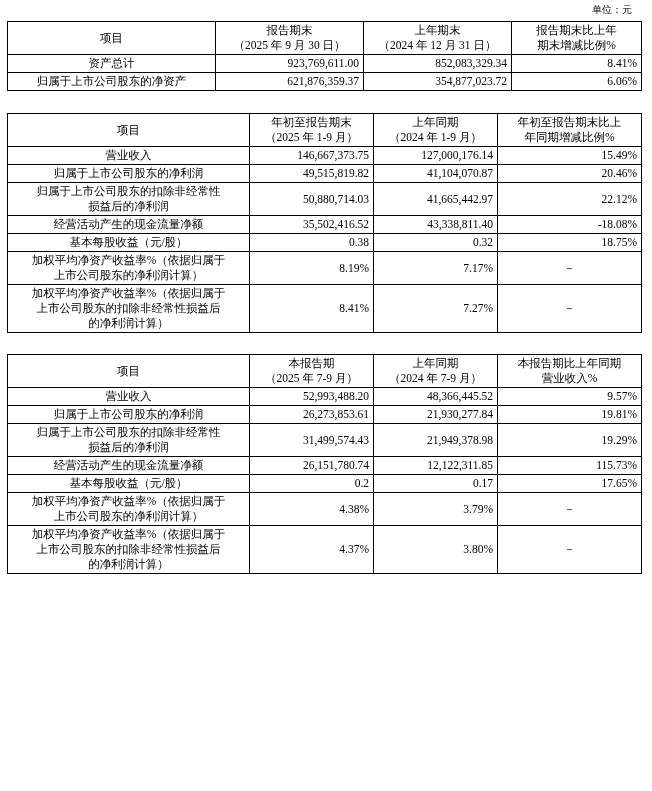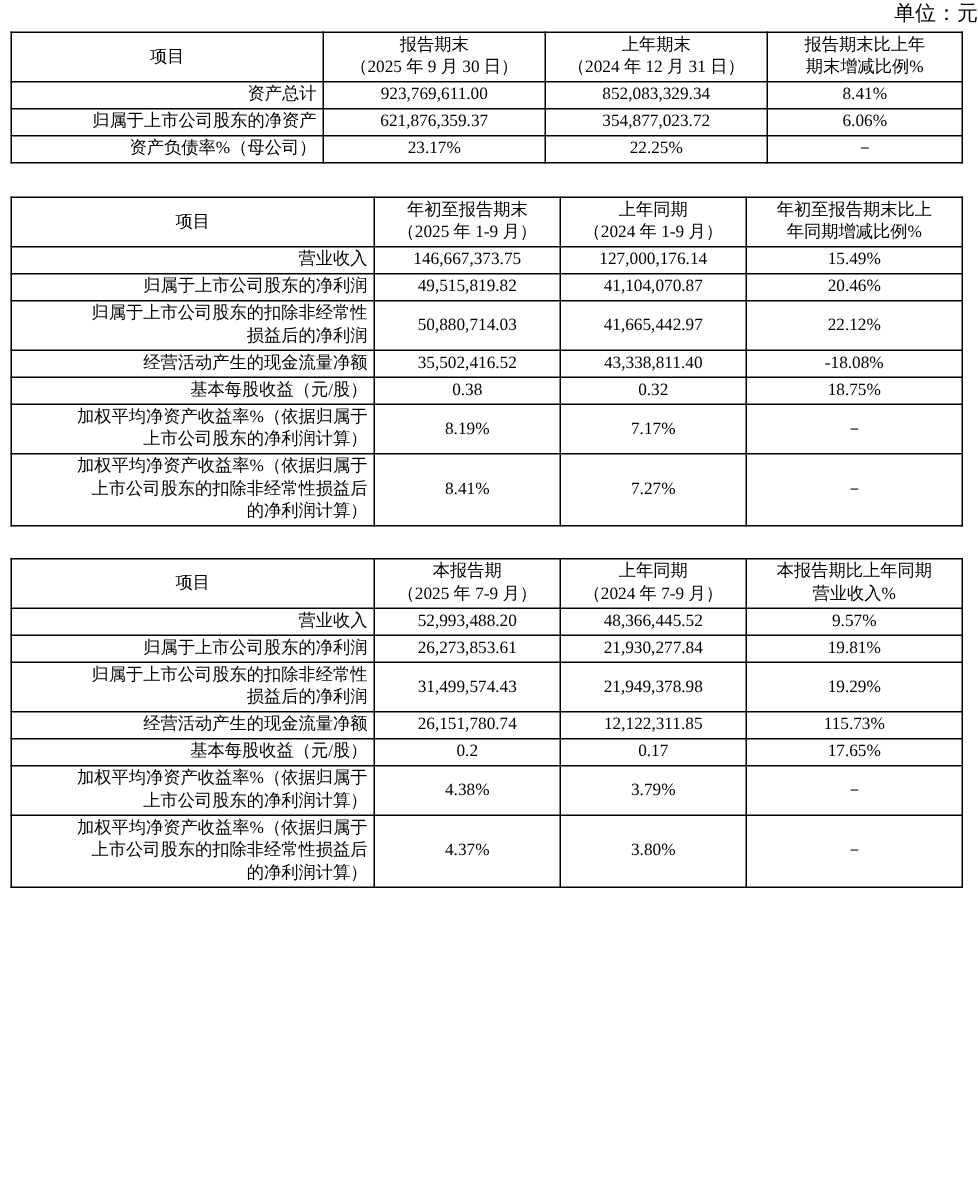--- a/index.html
+++ b/index.html
@@ -16,22 +16,22 @@
     position: relative;
     overflow: hidden;
   }
   .page {
     width: 652px;
     padding: 0;
     box-sizing: border-box;
   }
   .unit-line {
     text-align: right;
-    padding-right: 0;
-    font-size: 14px;
+    padding-right: 20px;
+    font-size: 10px;
     line-height: 16px;
     margin-top: 2px;
     margin-bottom: 3px;
   }
   table.fin {
     border-collapse: collapse;
     table-layout: fixed;
     margin-left: 7px;
     margin-right: 7px;
     width: 512px;
@@ -49,25 +49,25 @@
     font-size: 11.5px;
   }
   .hdr-item {
     text-align: center;
   }
   .hdr-2line div {
     text-align: center;
     white-space: nowrap;
   }
   td.label {
+    text-align: center;
+    padding-left: 4px;
+  }
+  td.num {
     text-align: right;
-    padding-left: 4px;
-  }
-  td.num {
-    text-align: center;
     padding-right: 6px;
   }
   td.dash {
     text-align: center;
   }
   .spacer-lg { height: 22px; }
   .spacer-md { height: 21px; }
   .col-label { width: 208px; }
   .col-a { width: 148px; }
   .col-b { width: 148px; }
@@ -115,26 +115,20 @@
           <td class="num">923,769,611.00</td>
           <td class="num">852,083,329.34</td>
           <td class="num">8.41%</td>
         </tr>
         <tr>
           <td class="label">归属于上市公司股东的净资产</td>
           <td class="num">621,876,359.37</td>
           <td class="num">354,877,023.72</td>
           <td class="num">6.06%</td>
         </tr>
-        <tr>
-          <td class="label">资产负债率%（母公司）</td>
-          <td class="num">23.17%</td>
-          <td class="num">22.25%</td>
-          <td class="dash">－</td>
-        </tr>
       </tbody>
   </table>
 
   <div class="spacer-lg"></div>
 
   <table class="fin">
     <colgroup>
       <col class="col-label2">
         <col class="col-a2">
         <col class="col-b2">

